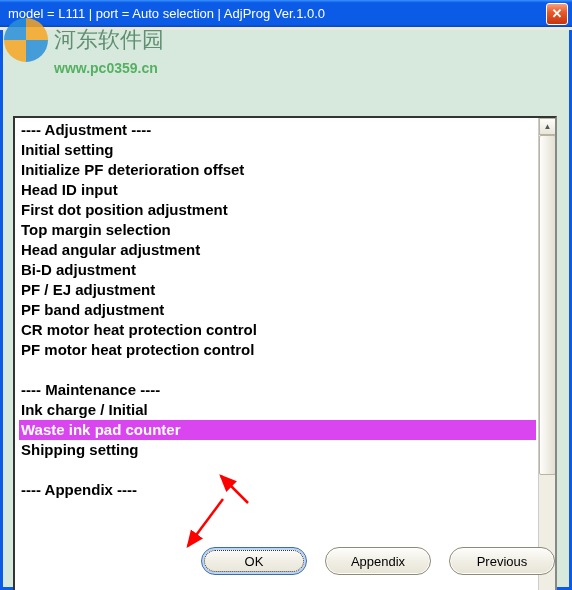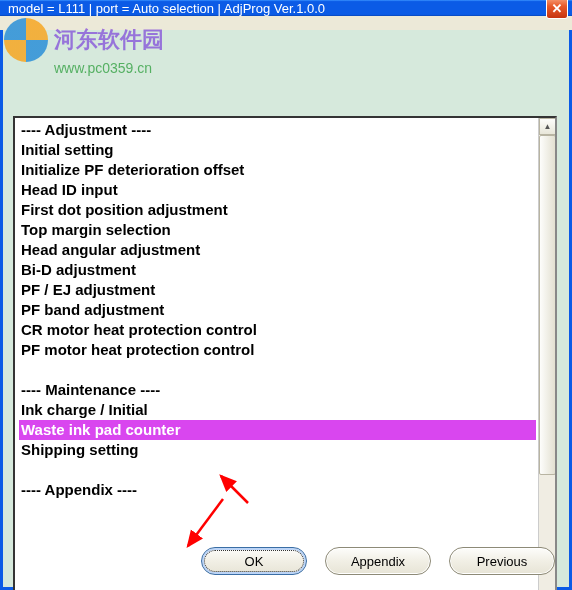--- a/index.html
+++ b/index.html
@@ -5,21 +5,21 @@
     * { box-sizing: border-box; margin: 0; padding: 0; }
     body {
       width: 572px;
       height: 590px;
       font-family: Tahoma, Arial, sans-serif;
       background: #ece9d8;
       overflow: hidden;
       position: relative;
     }
     .titlebar {
-      height: 16px;
+      height: 27px;
       background: linear-gradient(to bottom, #3a93ff 0%, #0b5be6 10%, #0b5be6 90%, #0846b8 100%);
       display: flex;
       align-items: center;
       padding: 0 4px 0 8px;
       color: #fff;
       font-size: 13px;
       position: relative;
     }
     .titlebar-text {
       flex: 1;
@@ -55,30 +55,30 @@
     .wm-circle {
       width: 44px;
       height: 44px;
       border-radius: 50%;
       background: conic-gradient(#f6a623 0 25%, #2a8fd8 25% 50%, #f6a623 50% 75%, #2a8fd8 75% 100%);
       opacity: 0.85;
       position: relative;
     }
     .wm-text {
       font-size: 22px;
-      font-weight: bold;
-      color: #6d28d9;
+      font-weight: normal;
+      color: #14532d;
       opacity: 0.6;
       font-family: "Microsoft YaHei", sans-serif;
     }
     .wm-url {
       margin-left: 50px;
       margin-top: -2px;
       font-size: 14px;
-      font-weight: normal;
+      font-weight: bold;
       color: #2a9d3a;
       opacity: 0.75;
       font-family: Arial, sans-serif;
     }
     .content-area {
       position: absolute;
       top: 30px;
       left: 0;
       right: 0;
       bottom: 0;

